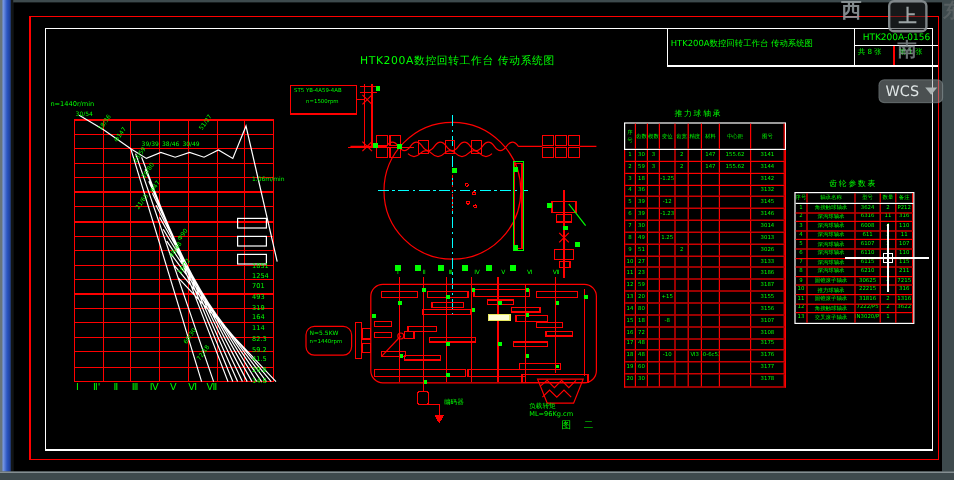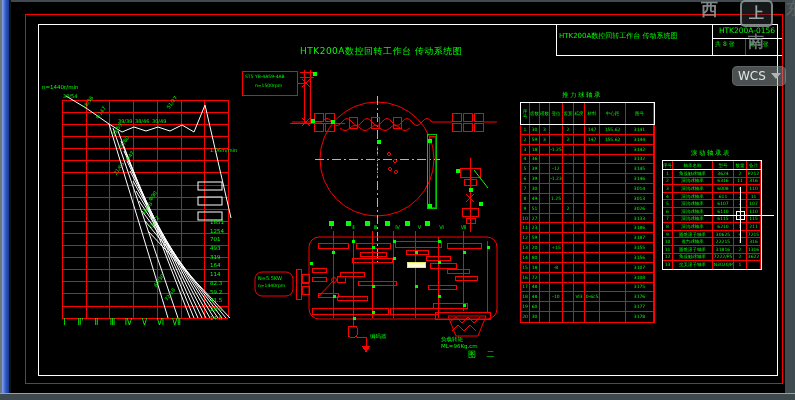--- a/index.html
+++ b/index.html
@@ -319,21 +319,21 @@
         <div class="gc"></div>
         <div class="gc"></div>
         <div class="gc"></div>
         <div class="gc"></div>
         <div class="gc"></div>
         <div class="gc">3178</div>
       </div>
     </div>
 </div>
 
-<div class="lbl btitle">滚动轴承表</div>
+<div class="lbl btitle">齿轮参数表</div>
 <div class="btable">
   <div class="bhead">
 
   <div class="bh">序号</div>
       <div class="bh">轴承名称</div>
       <div class="bh">型号</div>
       <div class="bh">数量</div>
       <div class="bh">备注</div>
     </div>
   <div>

